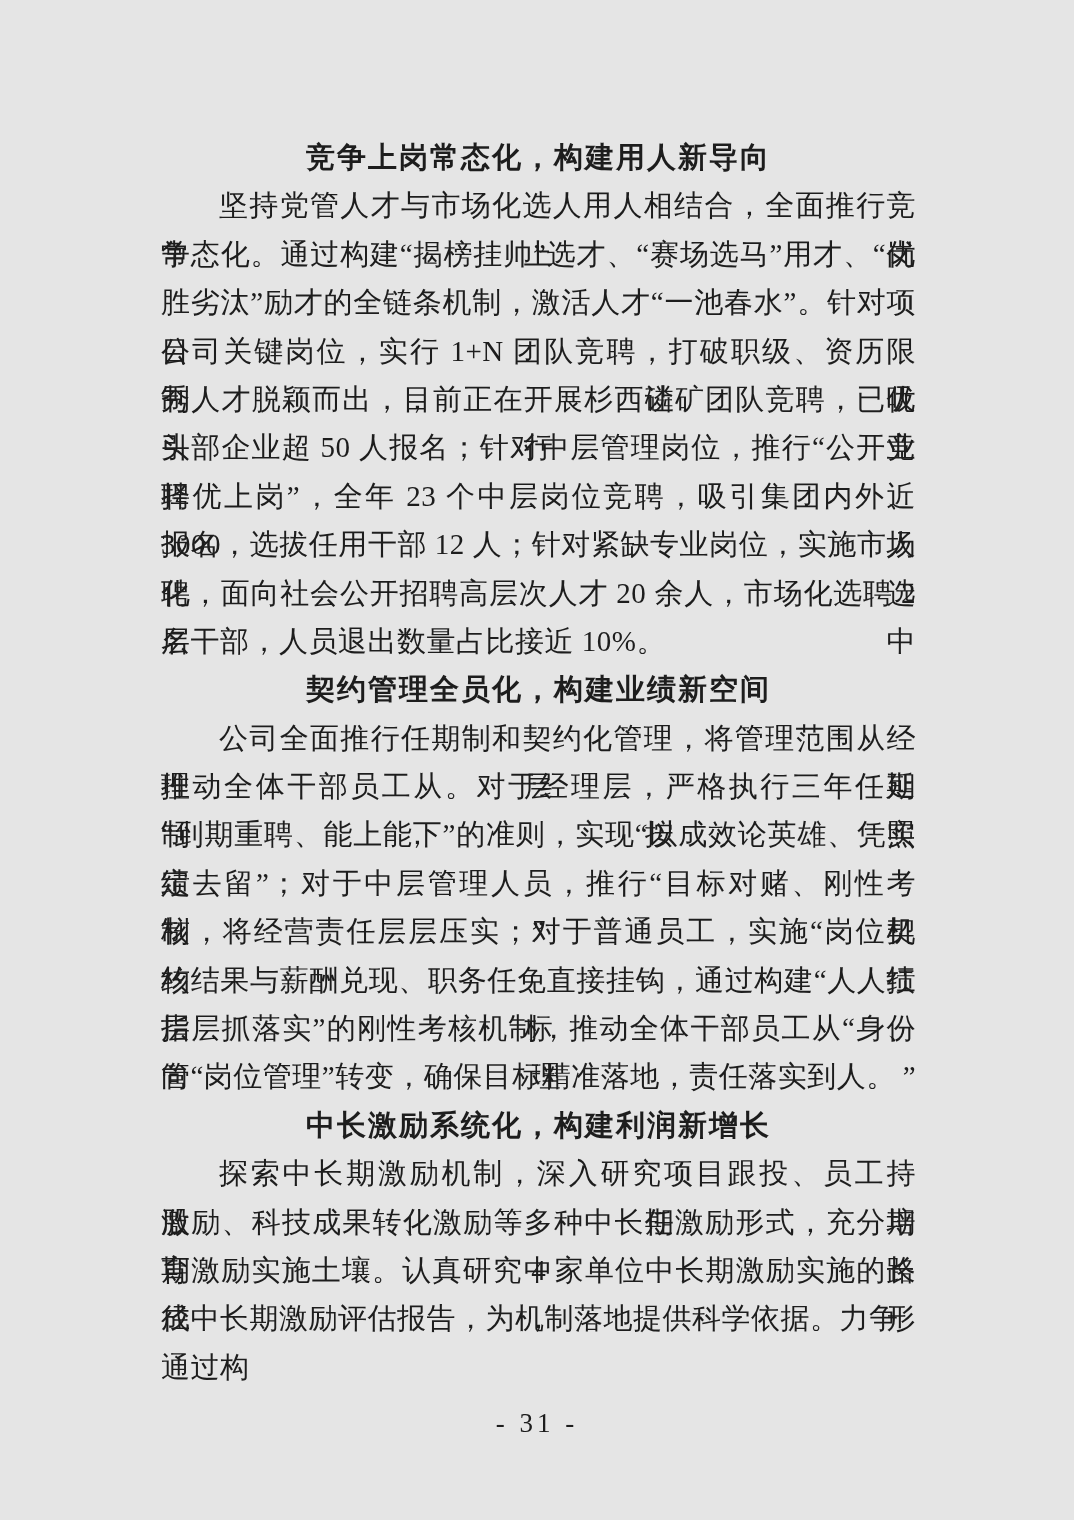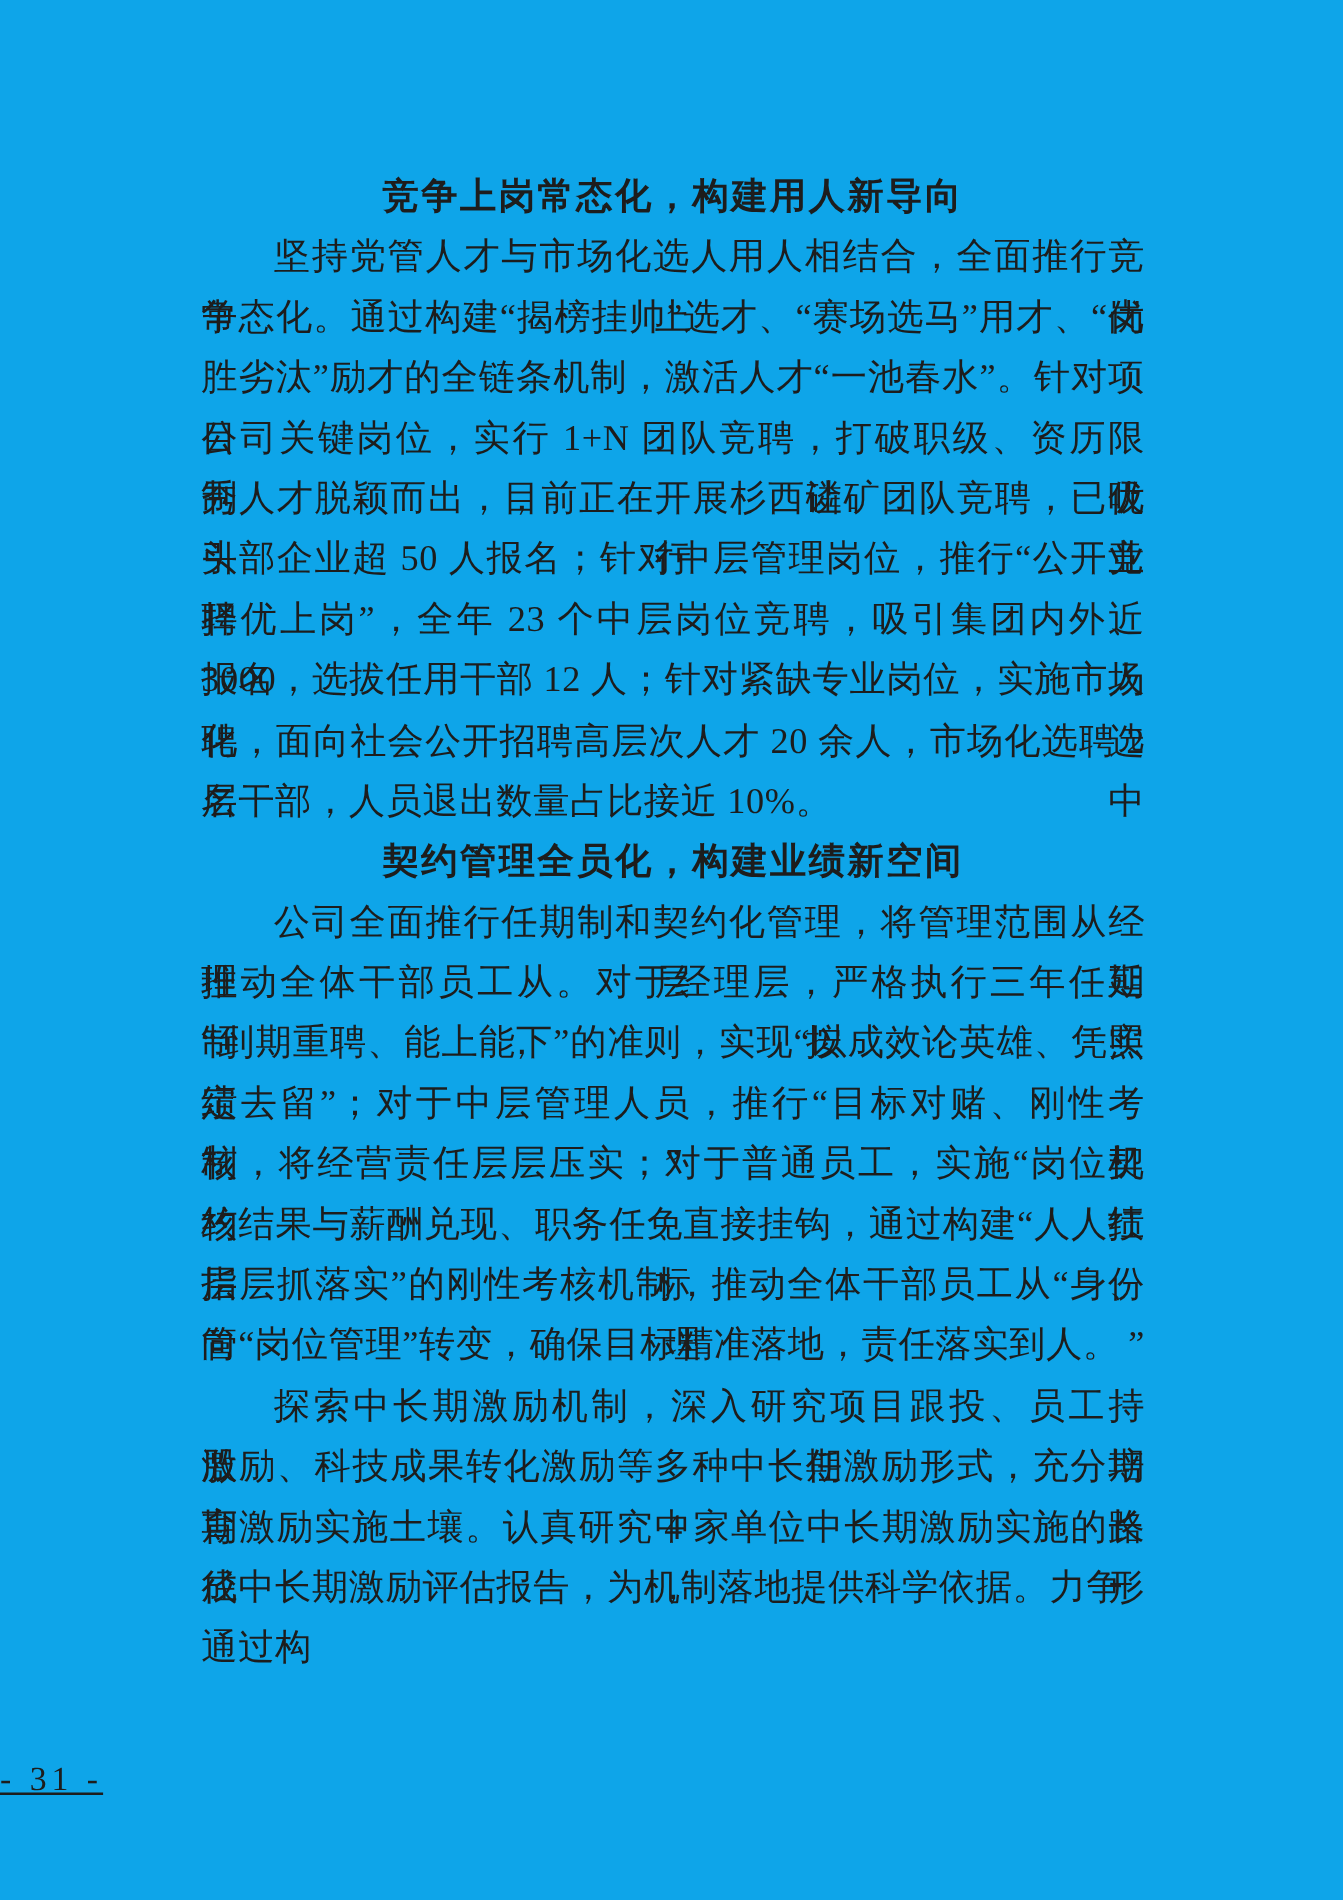--- a/index.html
+++ b/index.html
@@ -11,21 +11,21 @@
     position: relative;
     width: 1074px;
     height: 1520px;
     overflow: hidden;
     font-family: "Liberation Serif", "DejaVu Serif", serif;
     color: #1d1d1d;
   }
   .page {
     position: absolute;
     inset: 0;
-    background: #0ea5e9;
+    background: #e5e5e5;
     padding-left: 20px;
   }
   .doc-body {
     position: absolute;
     left: 161px;
     top: 133px;
     width: 755px;
   }
   .heading {
     font-size: 29px;
@@ -51,25 +51,25 @@
     font-family: Liberation Serif, serif;
   }
   .line.first {
     text-indent: 58px;
   }
   .page-footer {
     position: absolute;
     left: 0;
     top: 1405px;
     width: 1074px;
+    text-align: center;
     font-size: 27px;
     line-height: 36px;
     letter-spacing: 4px;
     color: #1d1d1d;
-    text-decoration: underline;
   }
 </style>
 </head>
 <body>
 
 <div class="page">
   <div class="doc-body">
       <div class="heading">竞争上岗常态化，构建用人新导向</div>
       <div class="paragraph">
         <div class="line first just">坚持党管人才与市场化选人用人相结合，全面推行竞争上岗</div>
@@ -87,20 +87,21 @@
       <div class="paragraph">
         <div class="line first just">公司全面推行任期制和契约化管理，将管理范围从经理层延</div>
         <div class="line just">推动全体干部员工从。对于经理层，严格执行三年任期制，按照</div>
         <div class="line just">“到期重聘、能上能下”的准则，实现“以成效论英雄、凭实绩</div>
         <div class="line just">定去留”；对于中层管理人员，推行“目标对赌、刚性考核”机</div>
         <div class="line just">制，将经营责任层层压实；对于普通员工，实施“岗位契约、绩</div>
         <div class="line just">核结果与薪酬兑现、职务任免直接挂钩，通过构建“人人扛指标、</div>
         <div class="line just">层层抓落实”的刚性考核机制，推动全体干部员工从“身份管理”</div>
         <div class="line">向“岗位管理”转变，确保目标精准落地，责任落实到人。</div>
       </div>
+      <div class="heading">中长激励系统化，构建利润新增长</div>
       <div class="paragraph">
         <div class="line first just">探索中长期激励机制，深入研究项目跟投、员工持股、任期</div>
         <div class="line just">激励、科技成果转化激励等多种中长期激励形式，充分培育中长</div>
         <div class="line just">期激励实施土壤。认真研究 4 家单位中长期激励实施的路径，形</div>
         <div class="line">成中长期激励评估报告，为机制落地提供科学依据。力争通过构</div>
       </div>
     </div>
   <div class="page-footer">- 31 -</div>
 </div>
 

